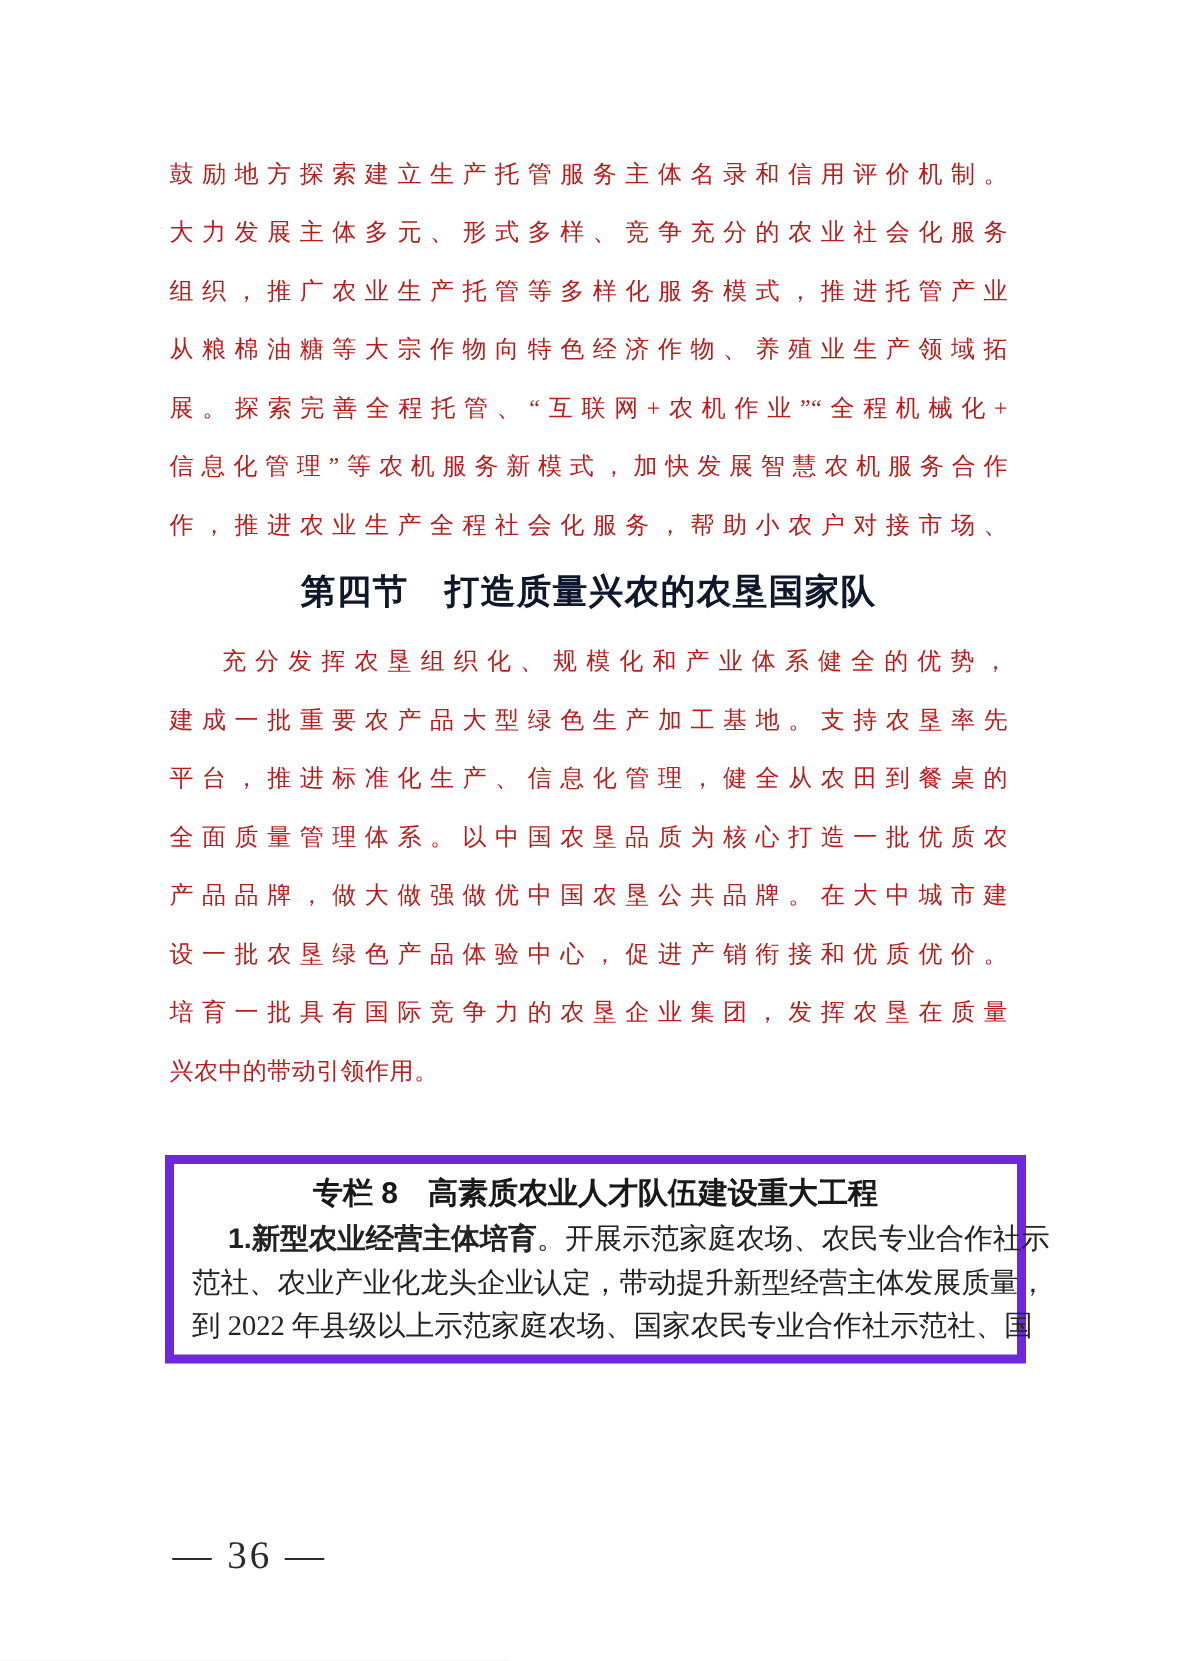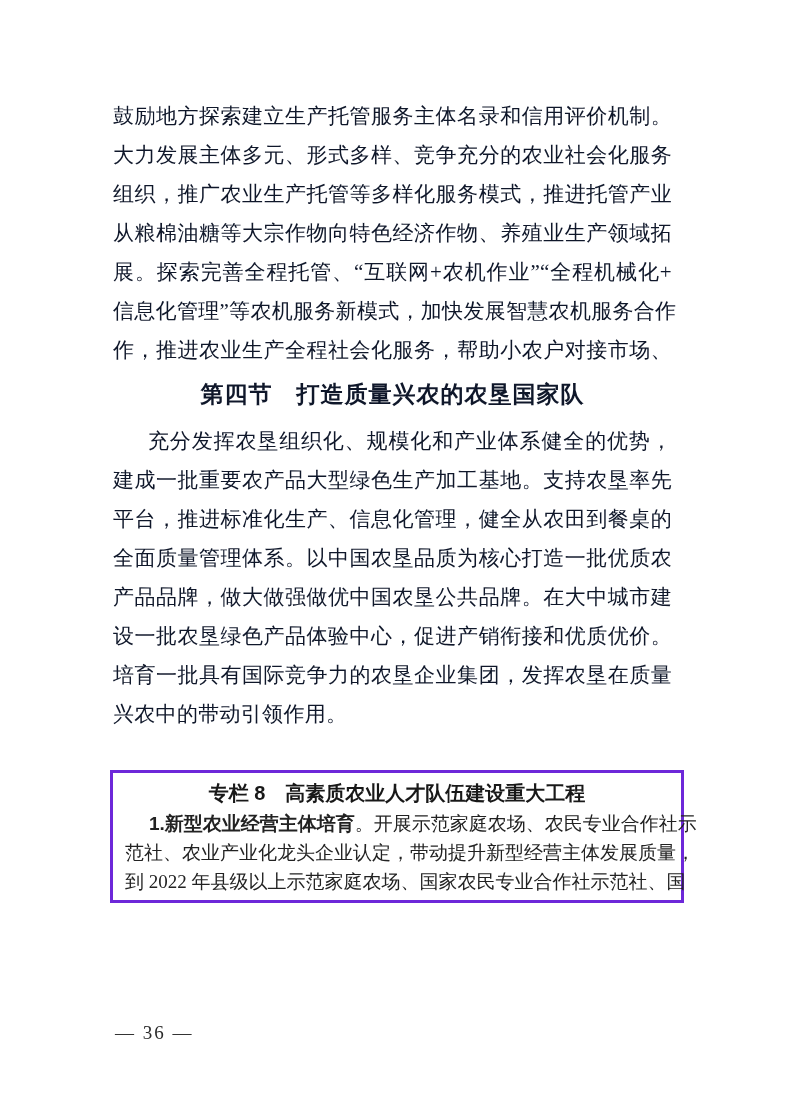--- a/index.html
+++ b/index.html
@@ -14,47 +14,47 @@
     font-family: "Liberation Serif", "DejaVu Serif", serif;
     overflow: hidden;
   }
   .content {
     position: absolute;
     top: 97px;
     left: 113px;
     width: 559px;
   }
   .pline {
-    font-size: 21px;
+    font-size: 16px;
     line-height: 39px;
     letter-spacing: 0.3px;
     text-align: justify;
     text-align-last: justify;
     white-space: nowrap;
-    color: #0f172a;
+    color: #b91c1c;
   }
   .pline.para-end {
     text-align: left;
     text-align-last: left;
   }
   .pline.indent2 { text-indent: 35px; }
   .section-heading {
     text-align: center;
     font-weight: bold;
     font-size: 23px;
     line-height: 38px;
     margin: 6px 0 8px 0;
     letter-spacing: 1px;
     color: #0f172a;
   }
   .callout {
     margin-top: 36px;
     margin-left: -3px;
     width: 574px;
-    border: 3px solid #6d28d9;
+    border: 6px solid #6d28d9;
     padding: 5px 12px 4px 12px;
     background: #fff;
   }
   .box-title {
     text-align: center;
     font-weight: bold;
     font-family: "Liberation Sans", "DejaVu Sans", sans-serif;
     font-size: 20px;
     line-height: 31px;
     color: #181818;
@@ -69,21 +69,21 @@
   }
   .box-line.first { text-indent: 24px; }
   .box-lead {
     font-weight: bold;
     font-family: "Liberation Sans", "DejaVu Sans", sans-serif;
   }
   .page-number {
     position: absolute;
     left: 115px;
     top: 1022px;
-    font-size: 19px;
+    font-size: 26px;
     letter-spacing: 2px;
     color: #2a2a2a;
   }
 </style>
 </head>
 <body>
 
 <div class="page">
   <div class="content">
 

